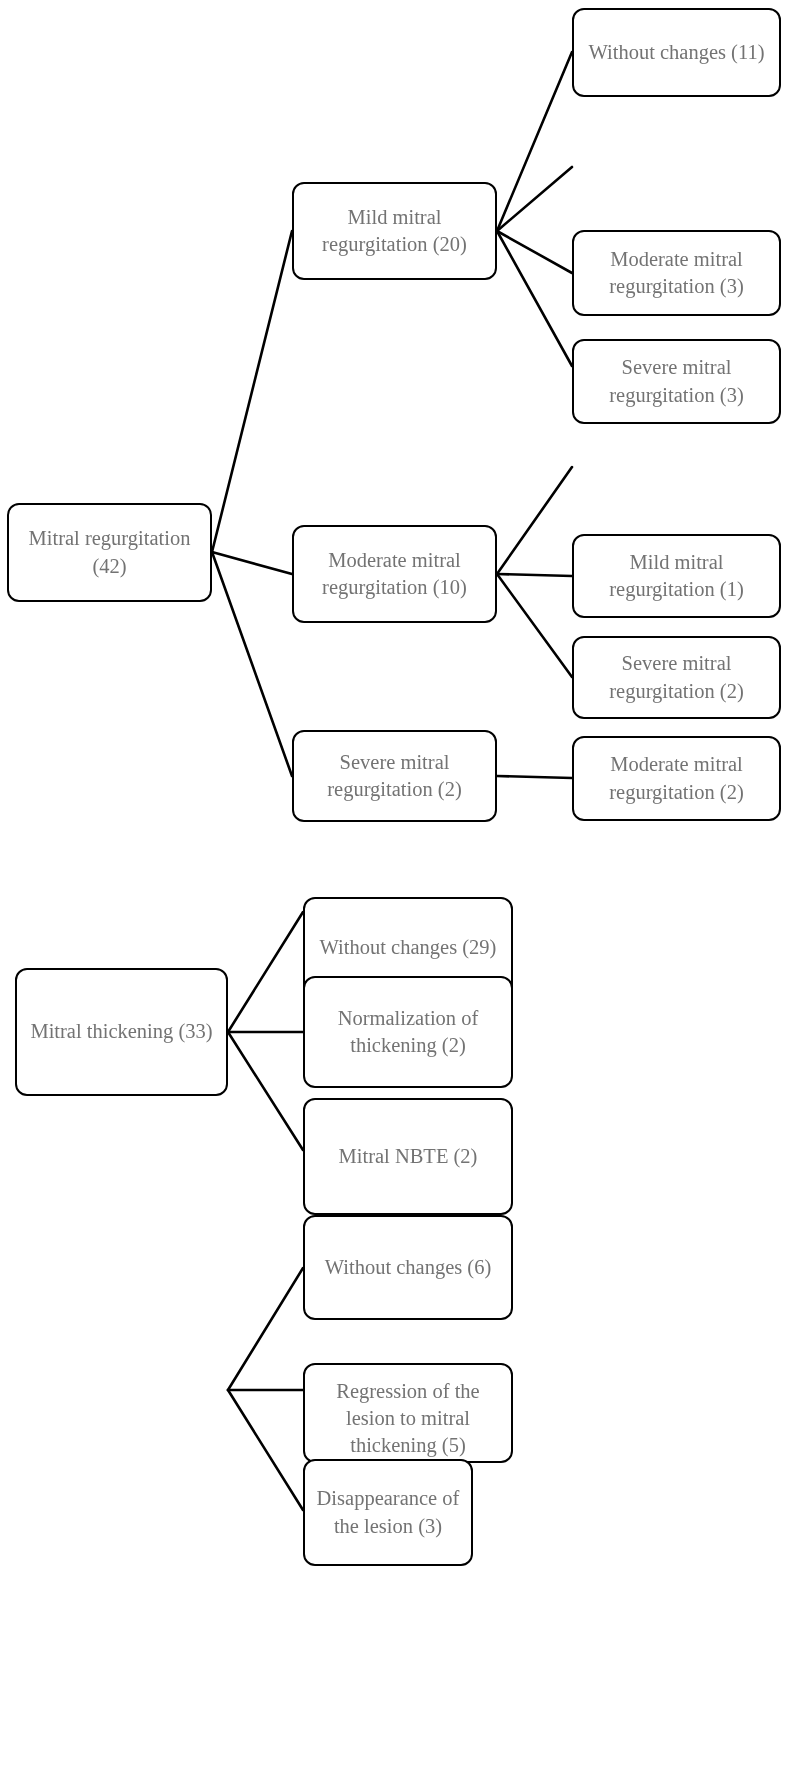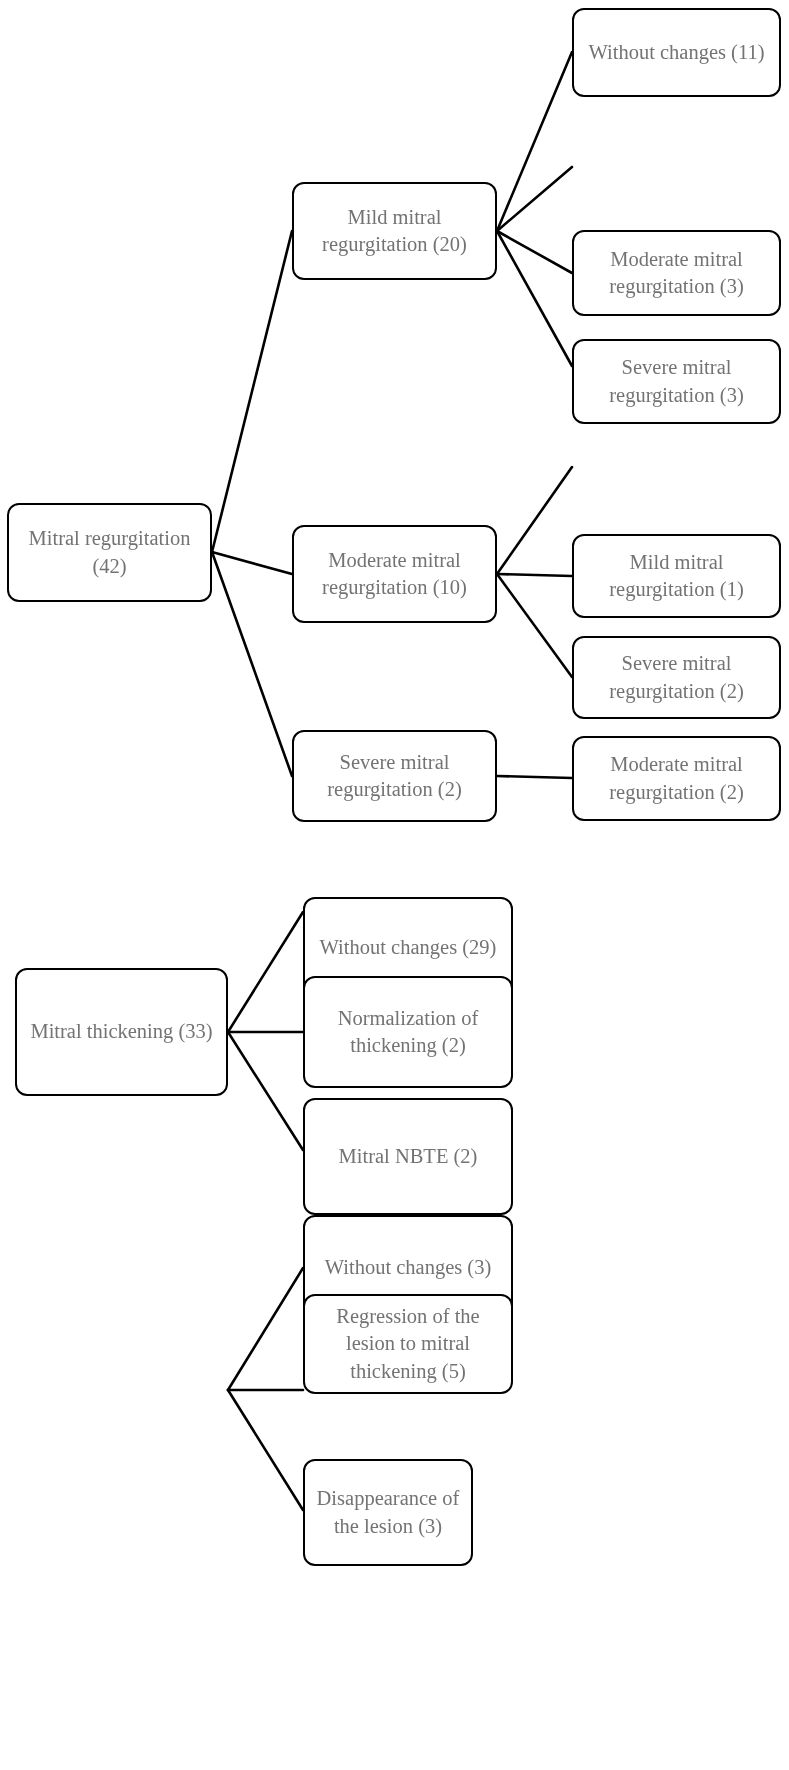--- a/index.html
+++ b/index.html
@@ -130,24 +130,24 @@
   <div class="node" style="left:303px; top:976px; width:210px; height:112px;">
     <span>Normalization of thickening (2)</span>
   </div>
 
   <div class="node" style="left:303px; top:1066px; width:210px; height:117px;margin-top:32px;">
     <span>Mitral NBTE (2)</span>
   </div>
 
 
   <div class="node" style="left:303px; top:1215px; width:210px; height:105px;">
-    <span>Without changes (3)</span>
+    <span>Without changes (6)</span>
   </div>
 
-  <div class="node" style="left:303px; top:1294px; width:210px; height:100px;">
+  <div class="node" style="left:303px; top:1363px; width:210px; height:100px;align-items:flex-end;">
     <span>Regression of the lesion to mitral thickening (5)</span>
   </div>
 
   <div class="node" style="left:303px; top:1459px; width:170px; height:107px;">
     <span>Disappearance of the lesion (3)</span>
   </div>
 
 </div>
 
 </body></html>

